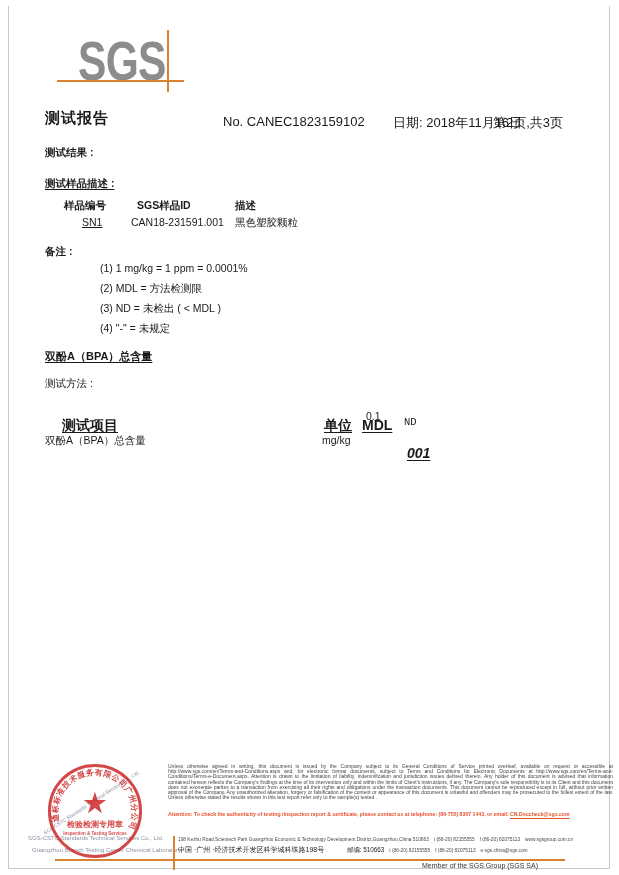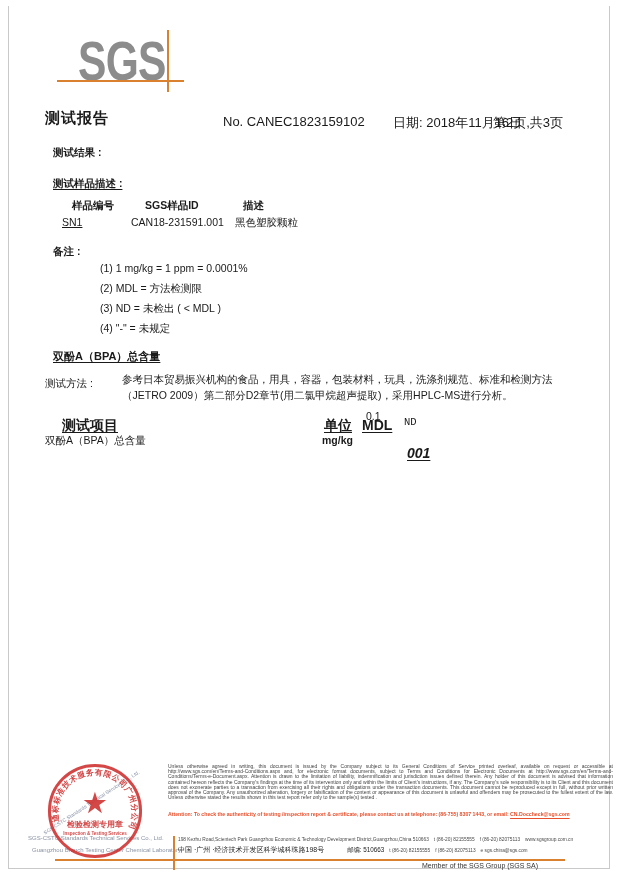--- a/index.html
+++ b/index.html
@@ -7,21 +7,21 @@
         font-family:"Liberation Sans",sans-serif;color:#1a1a1a;overflow:hidden;}
   .abs{position:absolute;}
   .page-border{left:8px;top:6px;width:600px;height:862px;
                border-left:1px solid #c9c9c9;border-right:1px solid #c9c9c9;border-bottom:1px solid #c9c9c9;}
   .logo{font-size:56px;font-weight:bold;color:#8c8c8c;line-height:1;
         letter-spacing:-1px;transform:scaleX(0.76);transform-origin:0 0;}
   .hline{background:#d9812f;height:2px;}
   .vline{background:#d9812f;width:2px;}
   .title{font-size:15px;font-weight:bold;letter-spacing:1px;}
   .meta{font-size:13px;padding-left:16px;}
-  .lab{font-size:10.5px;font-weight:bold;margin-left:8px;}
+  .lab{font-size:10.5px;font-weight:bold;}
   .u{text-decoration:underline;text-underline-offset:2px;}
   .body-t{font-size:10.5px;}
   .method{font-size:10.5px;line-height:15.5px;width:458px;}
   .th{font-size:14px;font-weight:bold;text-decoration:underline;text-underline-offset:2px;}
   .th-i{font-style:italic;}
   .td{font-size:10.5px;}
   .disclaimer{width:445px;font-size:5px;line-height:5.2px;color:#444;text-align:justify;}
   .attention{width:445px;font-size:5.2px;line-height:5.8px;font-weight:bold;color:#e8502d;}
   .addr-row{display:flex;align-items:baseline;gap:5px;white-space:nowrap;color:#4a4a4a;}
   .addr-sm{font-size:4.8px;}
@@ -46,40 +46,39 @@
   <div class="abs meta" style="left:207px;top:114px;">No. CANEC1823159102</div>
   <div class="abs meta" style="left:377px;top:114px;">日期: 2018年11月16日</div>
   <div class="abs meta" style="left:477px;top:114px;">第2页,共3页</div>
 
   <div class="abs lab" style="left:45px;top:146px;">测试结果 :</div>
 
   <div class="abs lab u" style="left:45px;top:177px;">测试样品描述 :</div>
   <div class="abs lab" style="left:64px;top:199px;">样品编号</div>
   <div class="abs lab" style="left:137px;top:199px;">SGS样品ID</div>
   <div class="abs lab" style="left:235px;top:199px;">描述</div>
-  <div class="abs td" style="left:62px;top:216px;text-decoration:underline;">SN1</div>
+  <div class="abs td" style="left:82px;top:216px;text-decoration:underline;">SN1</div>
   <div class="abs td" style="left:131px;top:216px;">CAN18-231591.001</div>
   <div class="abs td" style="left:235px;top:216px;">黑色塑胶颗粒</div>
 
   <div class="abs lab" style="left:45px;top:245px;">备注 :</div>
   <div class="abs body-t" style="left:100px;top:262px;">(1) 1 mg/kg = 1 ppm = 0.0001%</div>
   <div class="abs body-t" style="left:100px;top:282px;">(2) MDL = 方法检测限</div>
   <div class="abs body-t" style="left:100px;top:302px;">(3) ND = 未检出 ( &lt; MDL )</div>
   <div class="abs body-t" style="left:100px;top:322px;">(4) "-" = 未规定</div>
 
   <div class="abs lab u" style="left:45px;top:349px;font-size:11px;">双酚A（BPA）总含量</div>
   <div class="abs body-t" style="left:45px;top:377px;">测试方法 :</div>
-  <div class="abs method" style="left:122px;top:372px;">参考日本贸易振兴机构的食品，用具，容器，包装材料，玩具，洗涤剂规范、标准和检测方法（JETRO 2009）第二部分D2章节(用二氯甲烷超声提取)，采用HPLC-MS进行分析。</div>
 
   <div class="abs th" style="left:62px;top:417px;">测试项目</div>
   <div class="abs th" style="left:324px;top:417px;">单位</div>
   <div class="abs th" style="left:362px;top:417px;">MDL</div>
   <div class="abs th th-i" style="left:407px;top:417px;margin-top:28px;">001</div>
   <div class="abs td" style="left:45px;top:434px;">双酚A（BPA）总含量</div>
-  <div class="abs td" style="left:322px;top:434px;font-weight:bold;">mg/kg</div>
+  <div class="abs td" style="left:322px;top:434px;">mg/kg</div>
   <div class="abs td" style="left:366px;top:410px;">0.1</div>
   <div class="abs td" style="left:404px;top:416px;font-family:Liberation Mono, monospace;">ND</div>
 
   <div class="abs company" style="left:28px;top:835px;">SGS-CSTC Standards Technical Services Co., Ltd.</div>
   <div class="abs company" style="left:32px;top:847px;">Guangzhou Branch Testing Center Chemical Laboratory.</div>
   <div class="abs stamp-overlay" style="left:44px;top:830px;">SGS-CSTC Standards Technical Services Co., Ltd.</div>
 
   <svg class="abs" style="left:46px;top:762px;opacity:0.88;" width="98" height="98" viewBox="0 0 100 100">
     <circle cx="50" cy="50" r="46.5" fill="none" stroke="#cf2e2e" stroke-width="3"></circle>
     <path id="stamp-arc" d="M 17,70 A 38,38 0 1 1 83,70" fill="none"></path>

